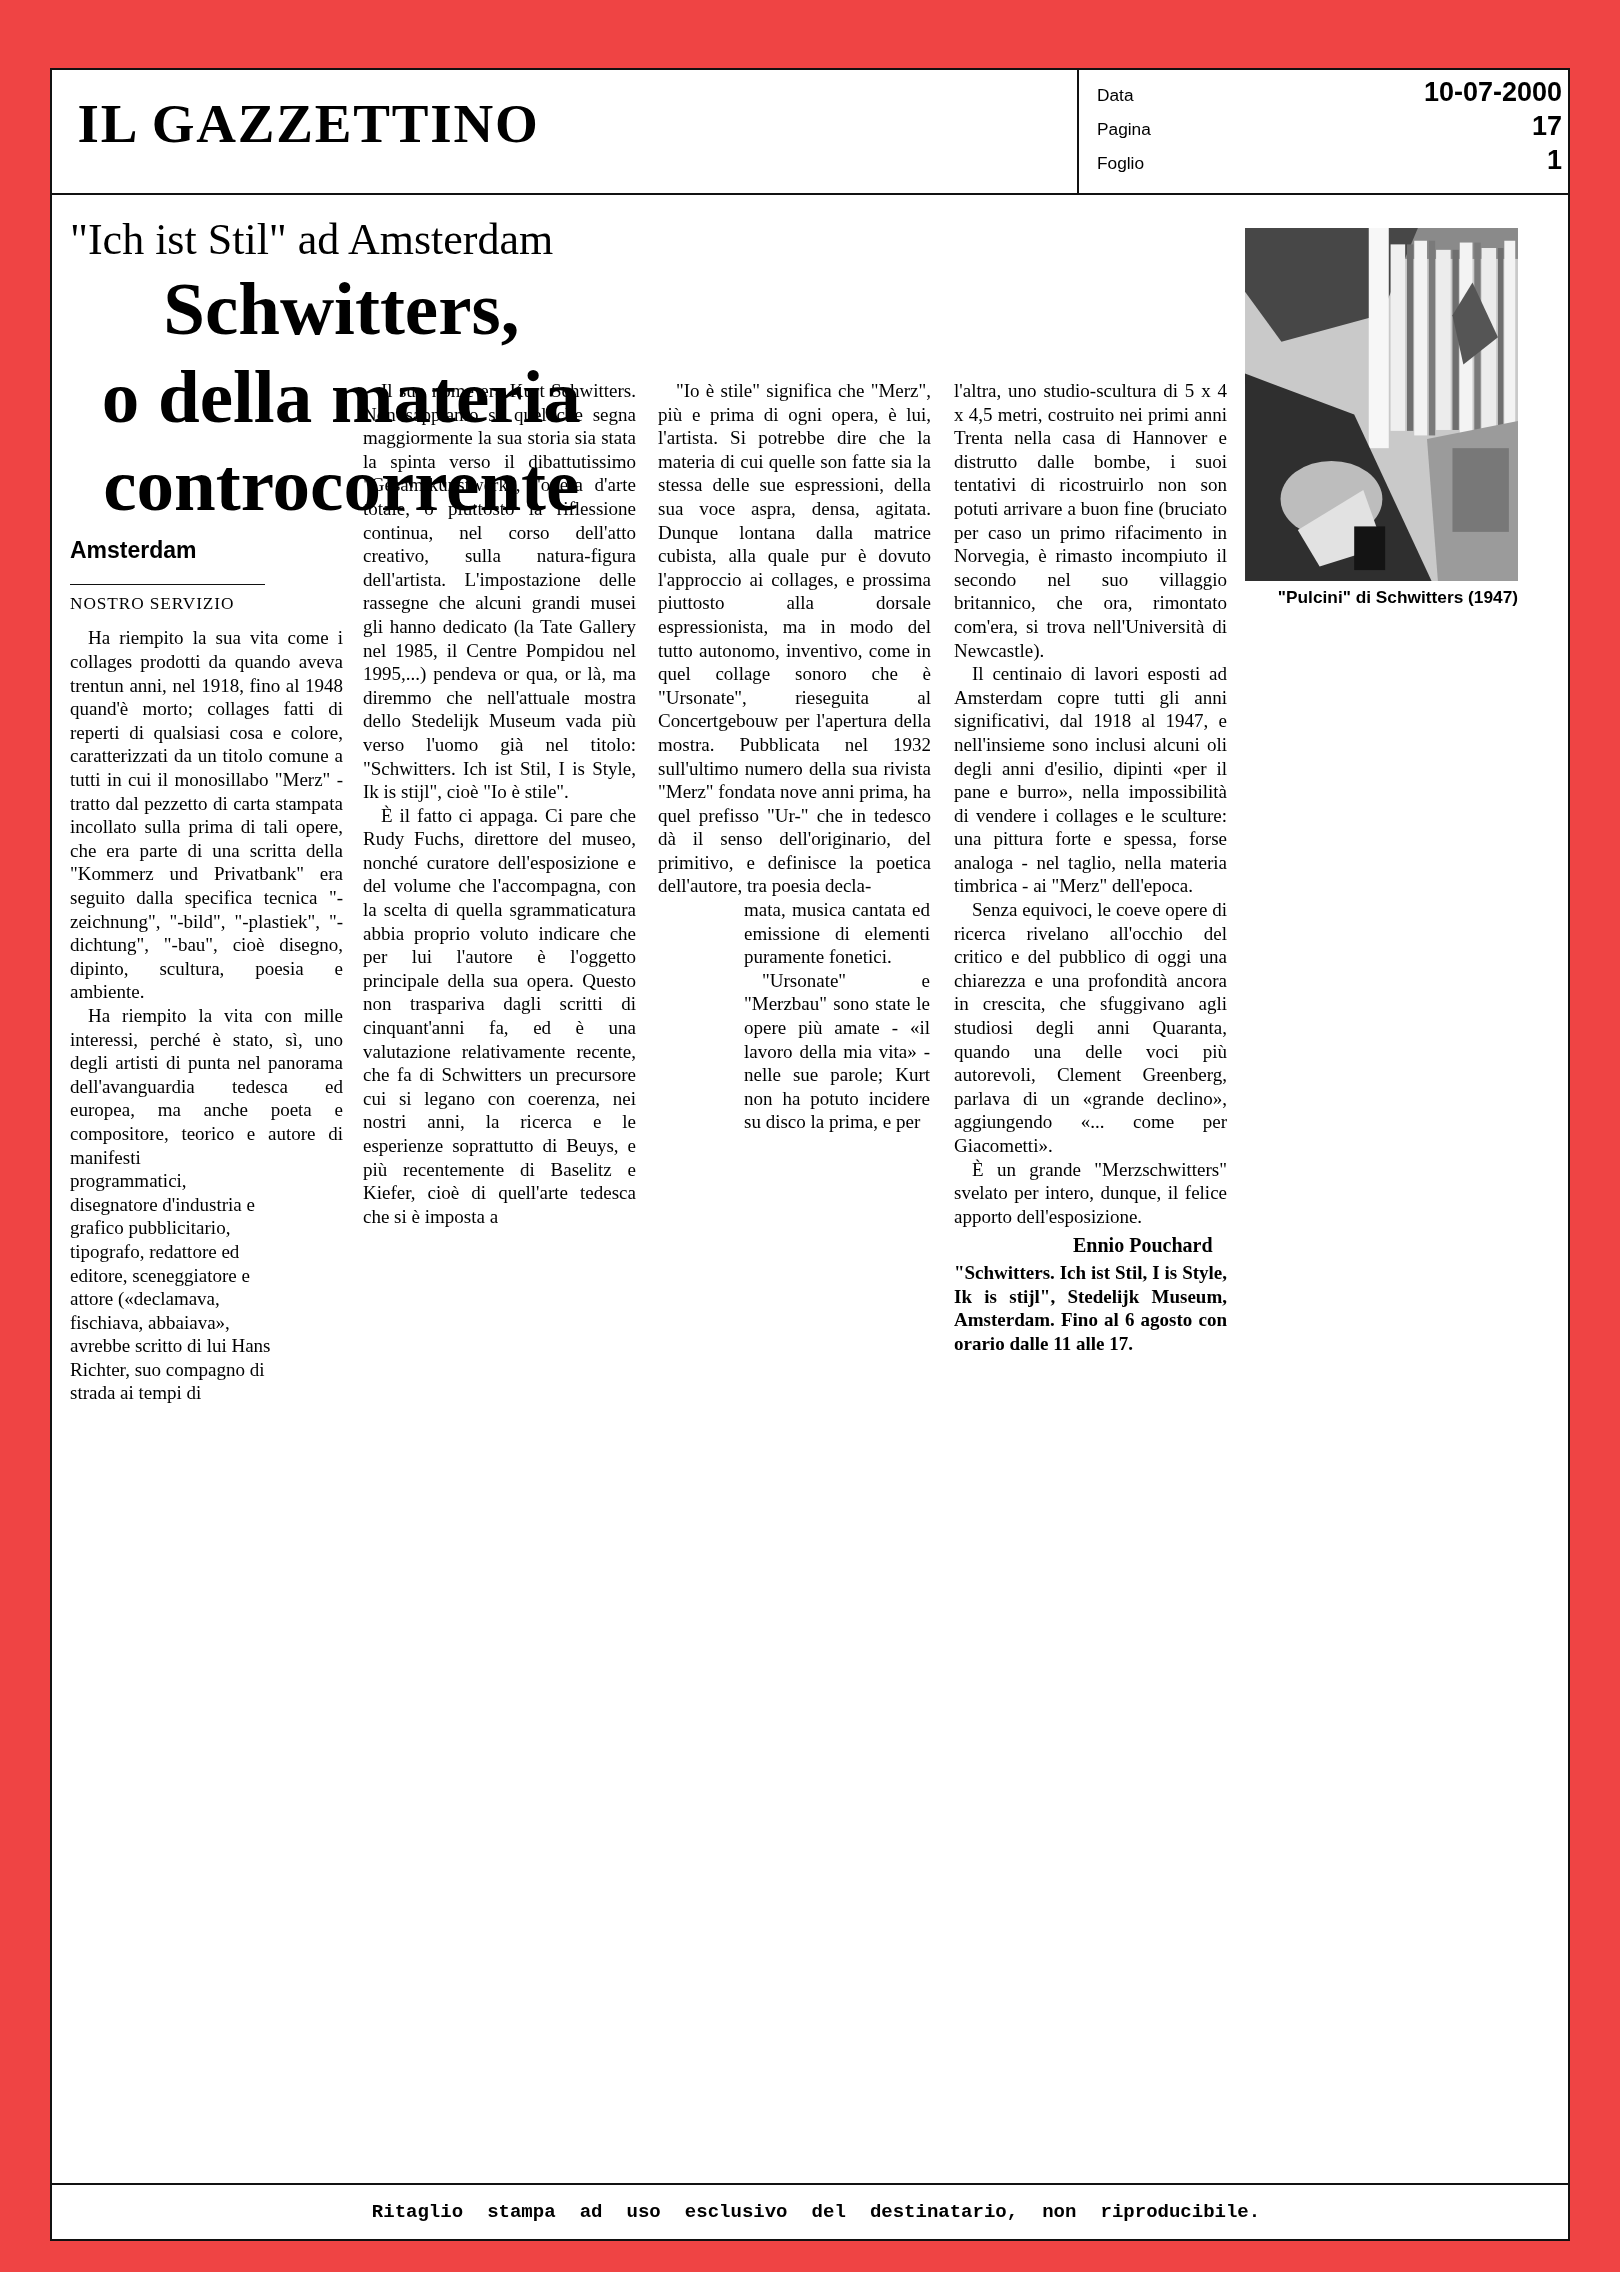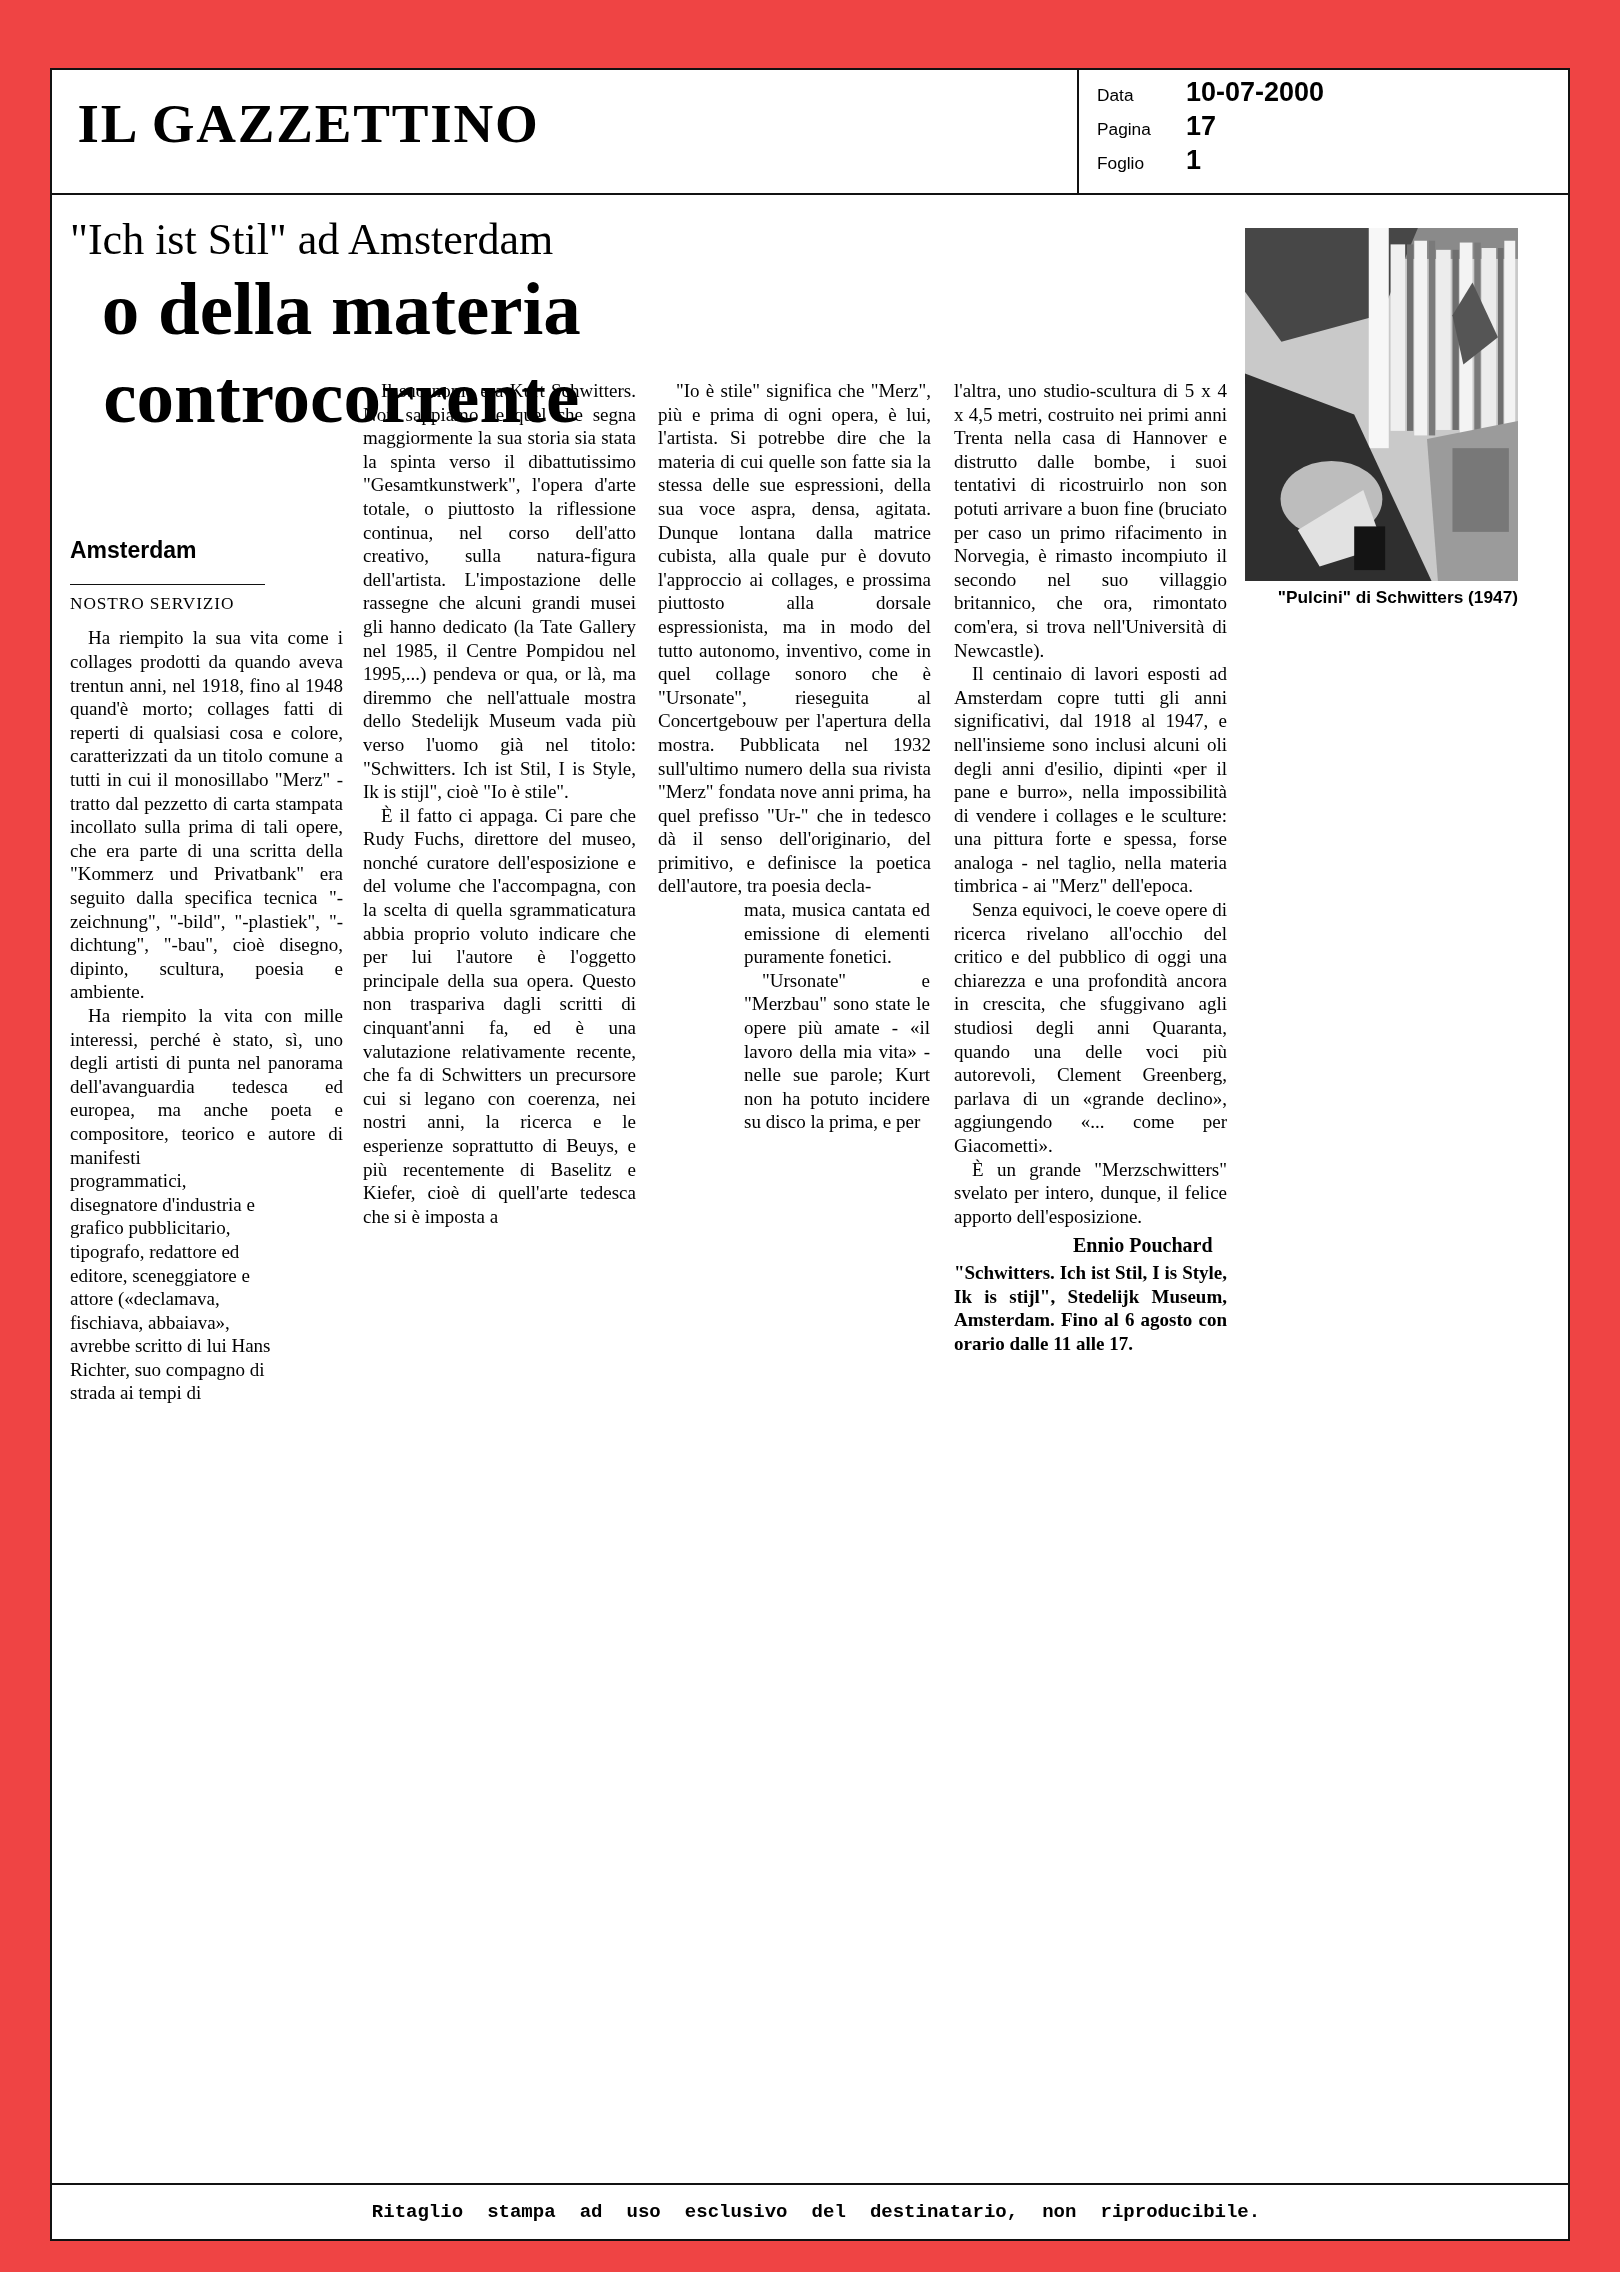--- a/index.html
+++ b/index.html
@@ -18,21 +18,21 @@
   }
   .masthead {
     position:absolute; left:25.5px; top:22px; font-size:55px; font-weight:bold;
     letter-spacing:1.8px; font-family:"Liberation Serif", serif;
   }
   .meta {
     position:absolute; left:1025px; top:0; width:485px; height:123px;
     border-left:2.7px solid #111; padding:7.3px 0 0 18px; box-sizing:border-box;
     font-family:"Liberation Sans", sans-serif;
   }
-  .meta-row { display:flex; align-items:baseline; margin-bottom:2.7px; }
+  .meta-row { display:flex; align-items:baseline; margin-bottom:2.7px;justify-content:space-between; }
   .meta-label { width:89px; font-size:17.3px; }
   .meta-value { font-size:27px; font-weight:bold; }
   
   .kicker { position:absolute; left:18px; top:144px; font-size:44px; }
   .headline {
     position:absolute; left:7.3px; top:195px; width:564px; text-align:center;
     font-size:75px; line-height:88px; font-weight:bold;
   }
   .headline span { display:block; }
   
@@ -93,20 +93,21 @@
           <span class="meta-value">1</span>
         </div>
       </div>
     </div>
 
     <div>
 
       <div class="kicker">"Ich ist Stil" ad Amsterdam</div>
 
       <div class="headline">
+        <span>Schwitters,</span>
         <span>o della materia</span>
         <span>controcorrente</span>
       </div>
 
       <figure class="photo">
         <svg viewBox="0 0 300 388" aria-hidden="true">
           <rect width="300" height="388" fill="#c9c9c9"></rect>
           <rect x="0" y="0" width="300" height="34" fill="#8a8a8a"></rect>
           <polygon points="0,0 190,0 150,95 40,125 0,70" fill="#474747"></polygon>
           <rect x="160" y="18" width="16" height="205" fill="#efefef"></rect>

